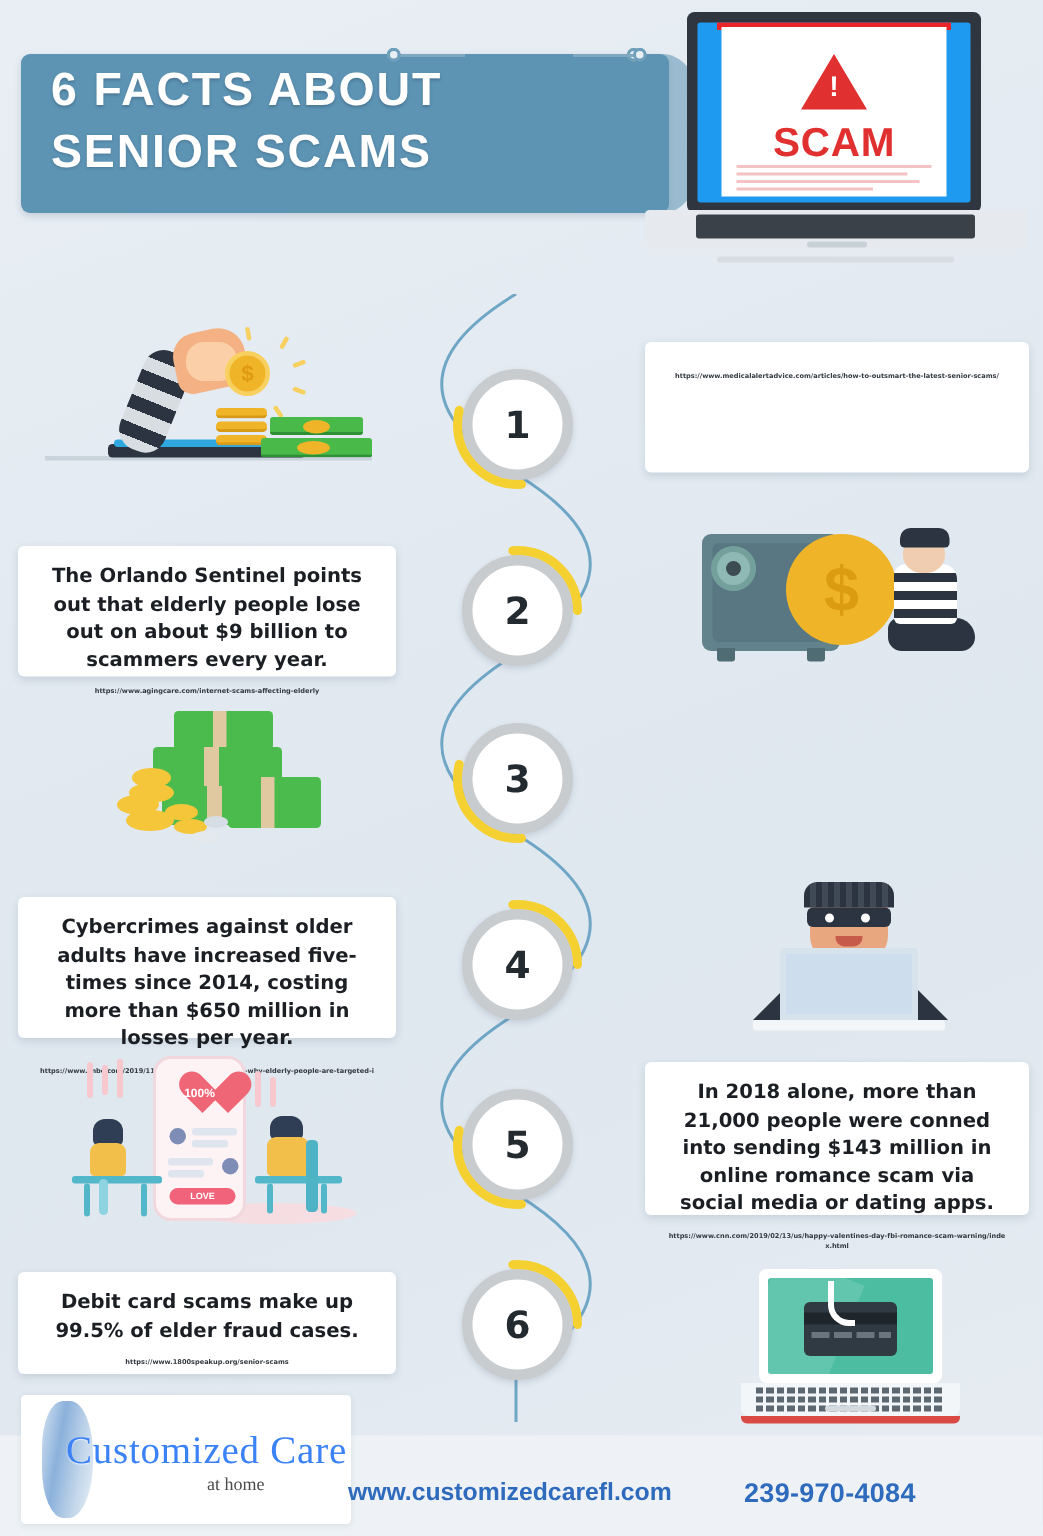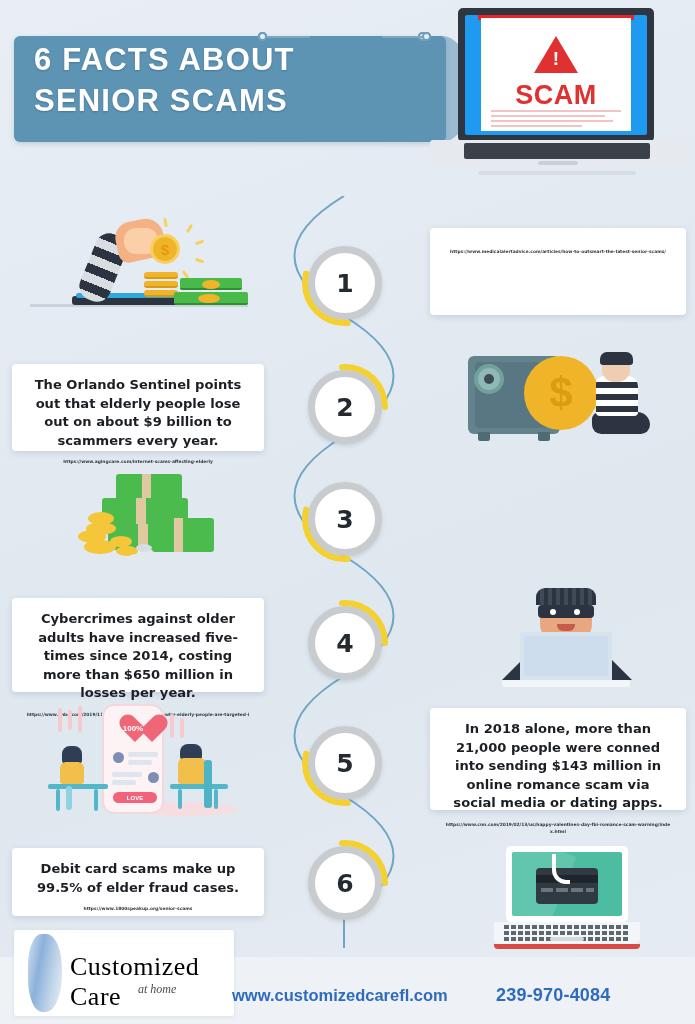--- a/index.html
+++ b/index.html
@@ -229,25 +229,25 @@
 
   
   .footer-band { position: absolute; left: 0; top: 957px; width: 695px; height: 67px;
                  background: #eef2f6; }
   .logo-box { position: absolute; left: 14px; top: 930px; width: 220px; height: 86px;
               background: #ffffff; border-radius: 3px;
               box-shadow: 0 1px 4px rgba(90,110,135,.14); }
   .logo-brush { position: absolute; left: 14px; top: 4px; width: 34px; height: 78px;
                 background: linear-gradient(100deg,#cfe0f0 0%,#7fa9d8 35%,#bcd2e8 70%,#e7eef6 100%);
                 border-radius: 40% 45% 48% 42%; filter: blur(.4px); opacity: .9; }
-  .logo-name { position: absolute; left: 30px; top: 22px; color: #000000;
+  .logo-name { position: absolute; left: 30px; top: 22px; color: #3b82f6;
                font-family: "Liberation Serif", serif; font-size: 26px;
-               letter-spacing: .5px; text-shadow: 0 1px 1px rgba(255,255,255,.8); margin-left: 26px; }
+               letter-spacing: .5px; text-shadow: 0 1px 1px rgba(255,255,255,.8); }
   .logo-sub { position: absolute; left: 124px; top: 52px; color: #4a4a4a;
-              font-family: "Liberation Serif", serif; font-style: italic; font-size: 12px; }
+              font-family: "Liberation Serif", serif; font-size: 12px; }
   .foot-url { position: absolute; left: 232px; top: 986px; color: #2f6bbd;
               font-size: 16.5px; font-weight: bold; }
   .foot-tel { position: absolute; left: 496px; top: 985px; color: #2f6bbd;
               font-size: 18px; font-weight: bold; letter-spacing: .2px; }
 </style>
 </head>
 <body>
 
 <div id="page">
 

